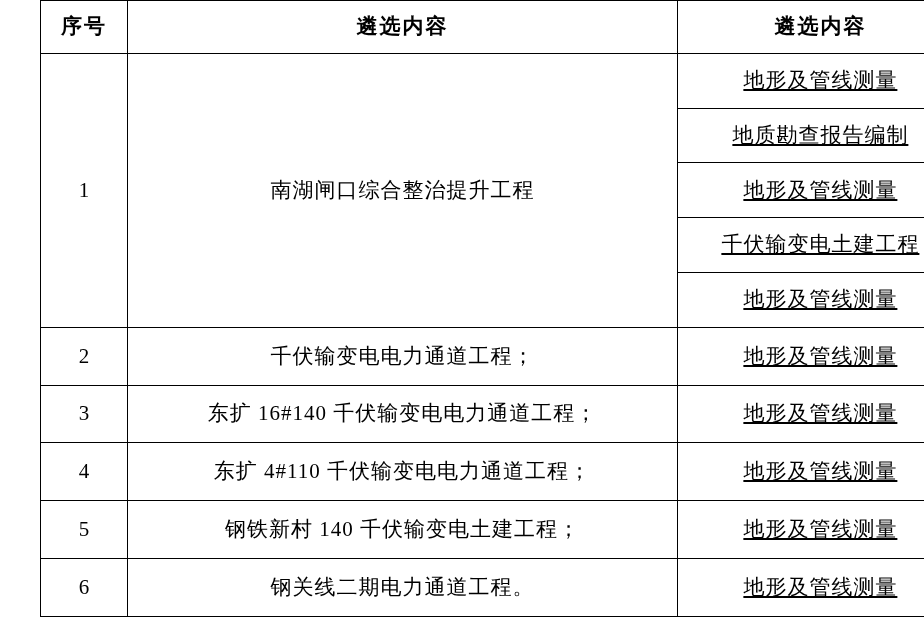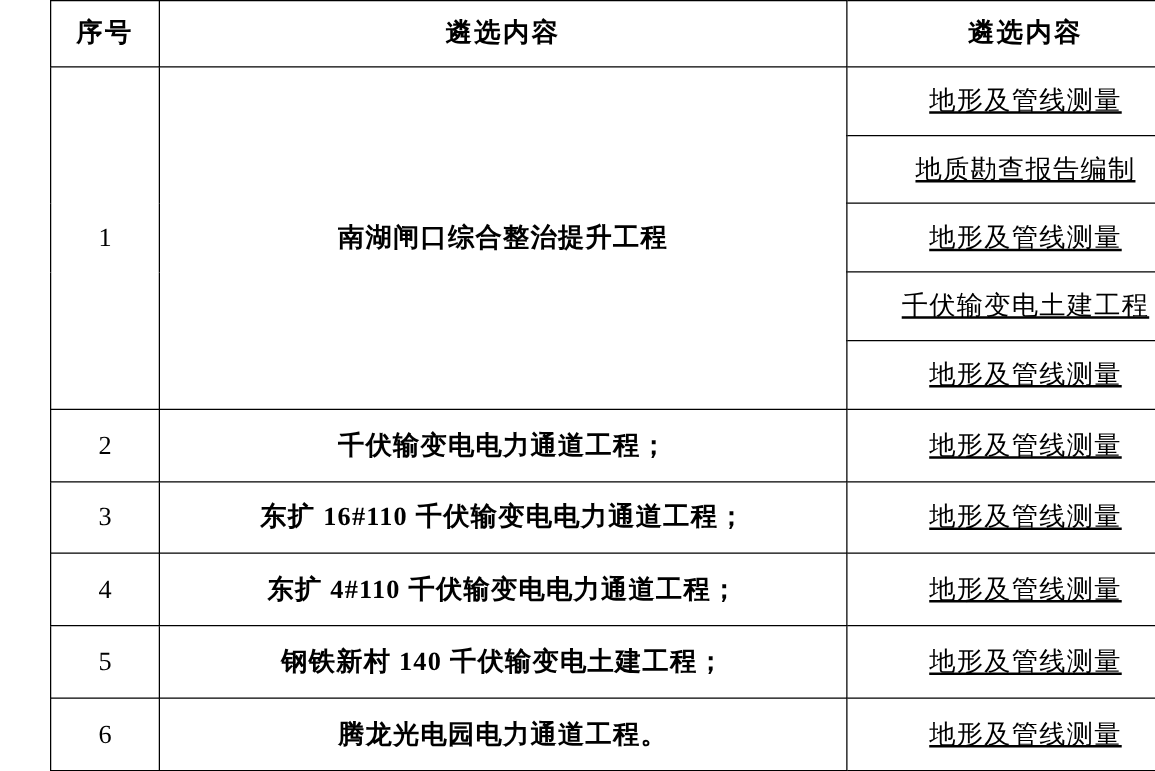--- a/index.html
+++ b/index.html
@@ -45,21 +45,20 @@
     font-size: 25px;
     font-weight: bold;
     letter-spacing: 2px;
   }
   td.seq-cell {
     font-size: 22px;
   }
   td.name-cell {
     font-size: 22px;
     letter-spacing: 1px;
-    font-weight: bold;
   }
   td.content-cell {
     font-size: 22px;
     letter-spacing: 1px;
     text-decoration: underline;
   }
   tr.header-row { height: 52px; }
   tr.sub-row { height: 54px; }
   tr.data-row { height: 57px; }
 </style>
@@ -93,33 +92,33 @@
         <td class="col-content content-cell">地形及管线测量</td>
       </tr>
 
       <tr class="data-row">
         <td class="col-no seq-cell">2</td>
         <td class="col-name name-cell">千伏输变电电力通道工程；</td>
         <td class="col-content content-cell">地形及管线测量</td>
       </tr>
       <tr class="data-row">
         <td class="col-no seq-cell">3</td>
-        <td class="col-name name-cell">东扩 16#110 千伏输变电电力通道工程；</td>
+        <td class="col-name name-cell">东扩 16#140 千伏输变电电力通道工程；</td>
         <td class="col-content content-cell">地形及管线测量</td>
       </tr>
       <tr class="data-row">
         <td class="col-no seq-cell">4</td>
         <td class="col-name name-cell">东扩 4#110 千伏输变电电力通道工程；</td>
         <td class="col-content content-cell">地形及管线测量</td>
       </tr>
       <tr class="data-row">
         <td class="col-no seq-cell">5</td>
         <td class="col-name name-cell">钢铁新村 140 千伏输变电土建工程；</td>
         <td class="col-content content-cell">地形及管线测量</td>
       </tr>
       <tr class="data-row">
         <td class="col-no seq-cell">6</td>
-        <td class="col-name name-cell">腾龙光电园电力通道工程。</td>
+        <td class="col-name name-cell">钢关线二期电力通道工程。</td>
         <td class="col-content content-cell">地形及管线测量</td>
       </tr>
     </tbody>
   </table>
 </div>
 
 </body></html>

